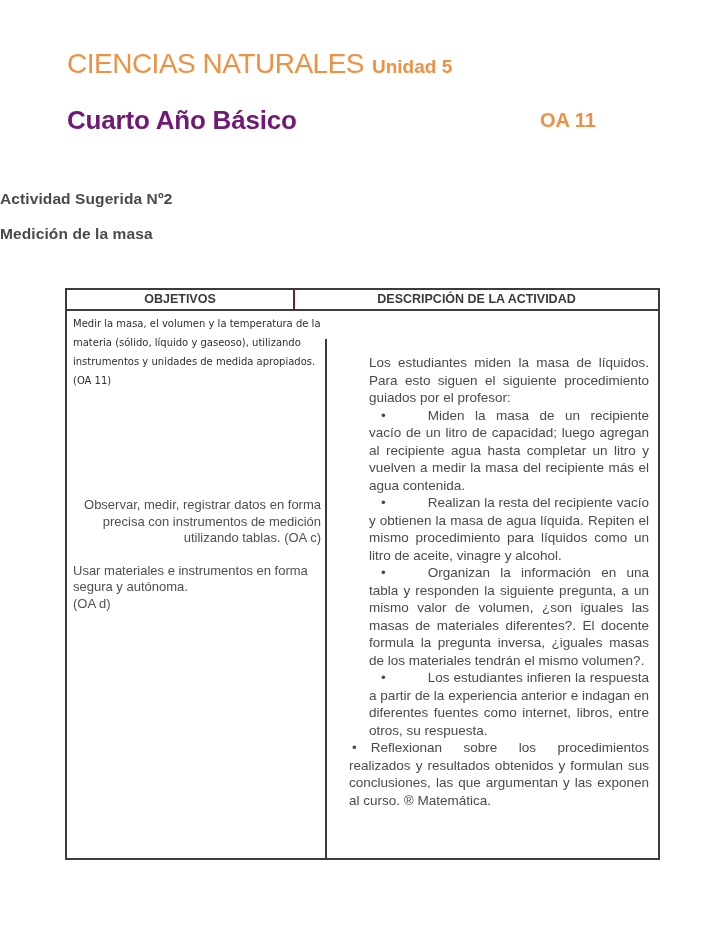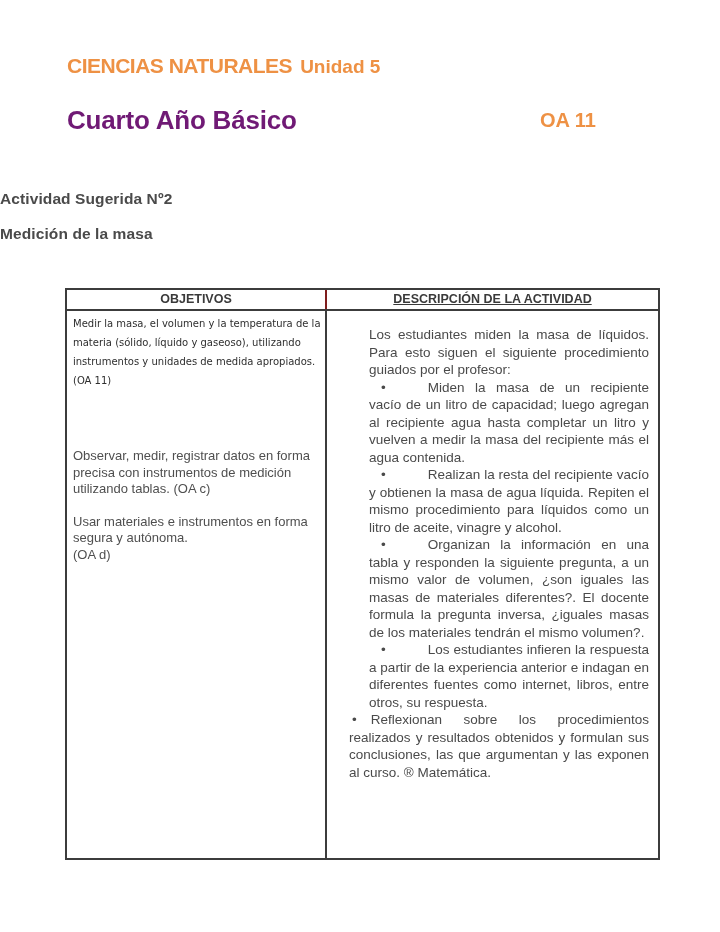--- a/index.html
+++ b/index.html
@@ -26,22 +26,22 @@
     position: absolute;
     left: 67px;
     top: 44px;
     width: 593px;
   }
   .course-line {
     margin: 0;
     white-space: nowrap;
   }
   .course-title {
-    font-size: 21px;
-    font-weight: bold;
+    font-size: 28px;
+    font-weight: normal;
     letter-spacing: -0.5px;
     color: #ee9144;
     font-family: "Liberation Sans", sans-serif;
   }
   .course-unit {
     font-size: 19px;
     font-weight: bold;
     color: #ee9144;
     margin-left: 8px;
   }
@@ -98,58 +98,59 @@
     height: 19px;
   }
   .th {
     font-size: 12.5px;
     font-weight: bold;
     color: #3a3a3a;
     text-align: center;
     line-height: 18px;
     box-sizing: border-box;
   }
-  .th.col1 { width: 258px; border-radius: 9px; }
-  .th.col2 { flex: 1; border-left: 2px solid #7f1d1d; text-decoration: underline; }
+  .th.col1 { width: 226px; border-radius: 9px; }
+  .th.col2 { flex: 1; border-left: 2px solid #7f1d1d; }
 
   .tbody {
     display: flex;
     height: calc(100% - 21px);
   }
   .cell {
     box-sizing: border-box;
   }
   .cell.objectives {
     width: 258px;
     padding: 3px 4px 4px 6px;
   }
   .cell.description {
     flex: 1;
     border-left: 2px solid #3c3c3c;
     padding: 15px 9px 8px 42px;
+    margin-top: 28px;
   }
 
   
   .obj-main {
     margin: 0 0 10px 0;
     font-family: "DejaVu Sans", sans-serif;
     font-size: 10px;
     line-height: 19px;
     font-weight: normal;
     color: #2e2e2e;
     width: 248px;
   }
   .skill {
     margin: 0 0 16px 0;
     font-size: 13px;
     line-height: 16.5px;
     color: #4f4f4f;
     white-space: pre-line;
   }
-  .skill.first { margin-top: 58px; }
+  .skill.first { margin-top: 107px; text-align: right; }
 
   
   .desc p {
     margin: 0;
     font-size: 13.5px;
     line-height: 17.5px;
     color: #4a4a4a;
     text-align: justify;
   }
   .bullet {

